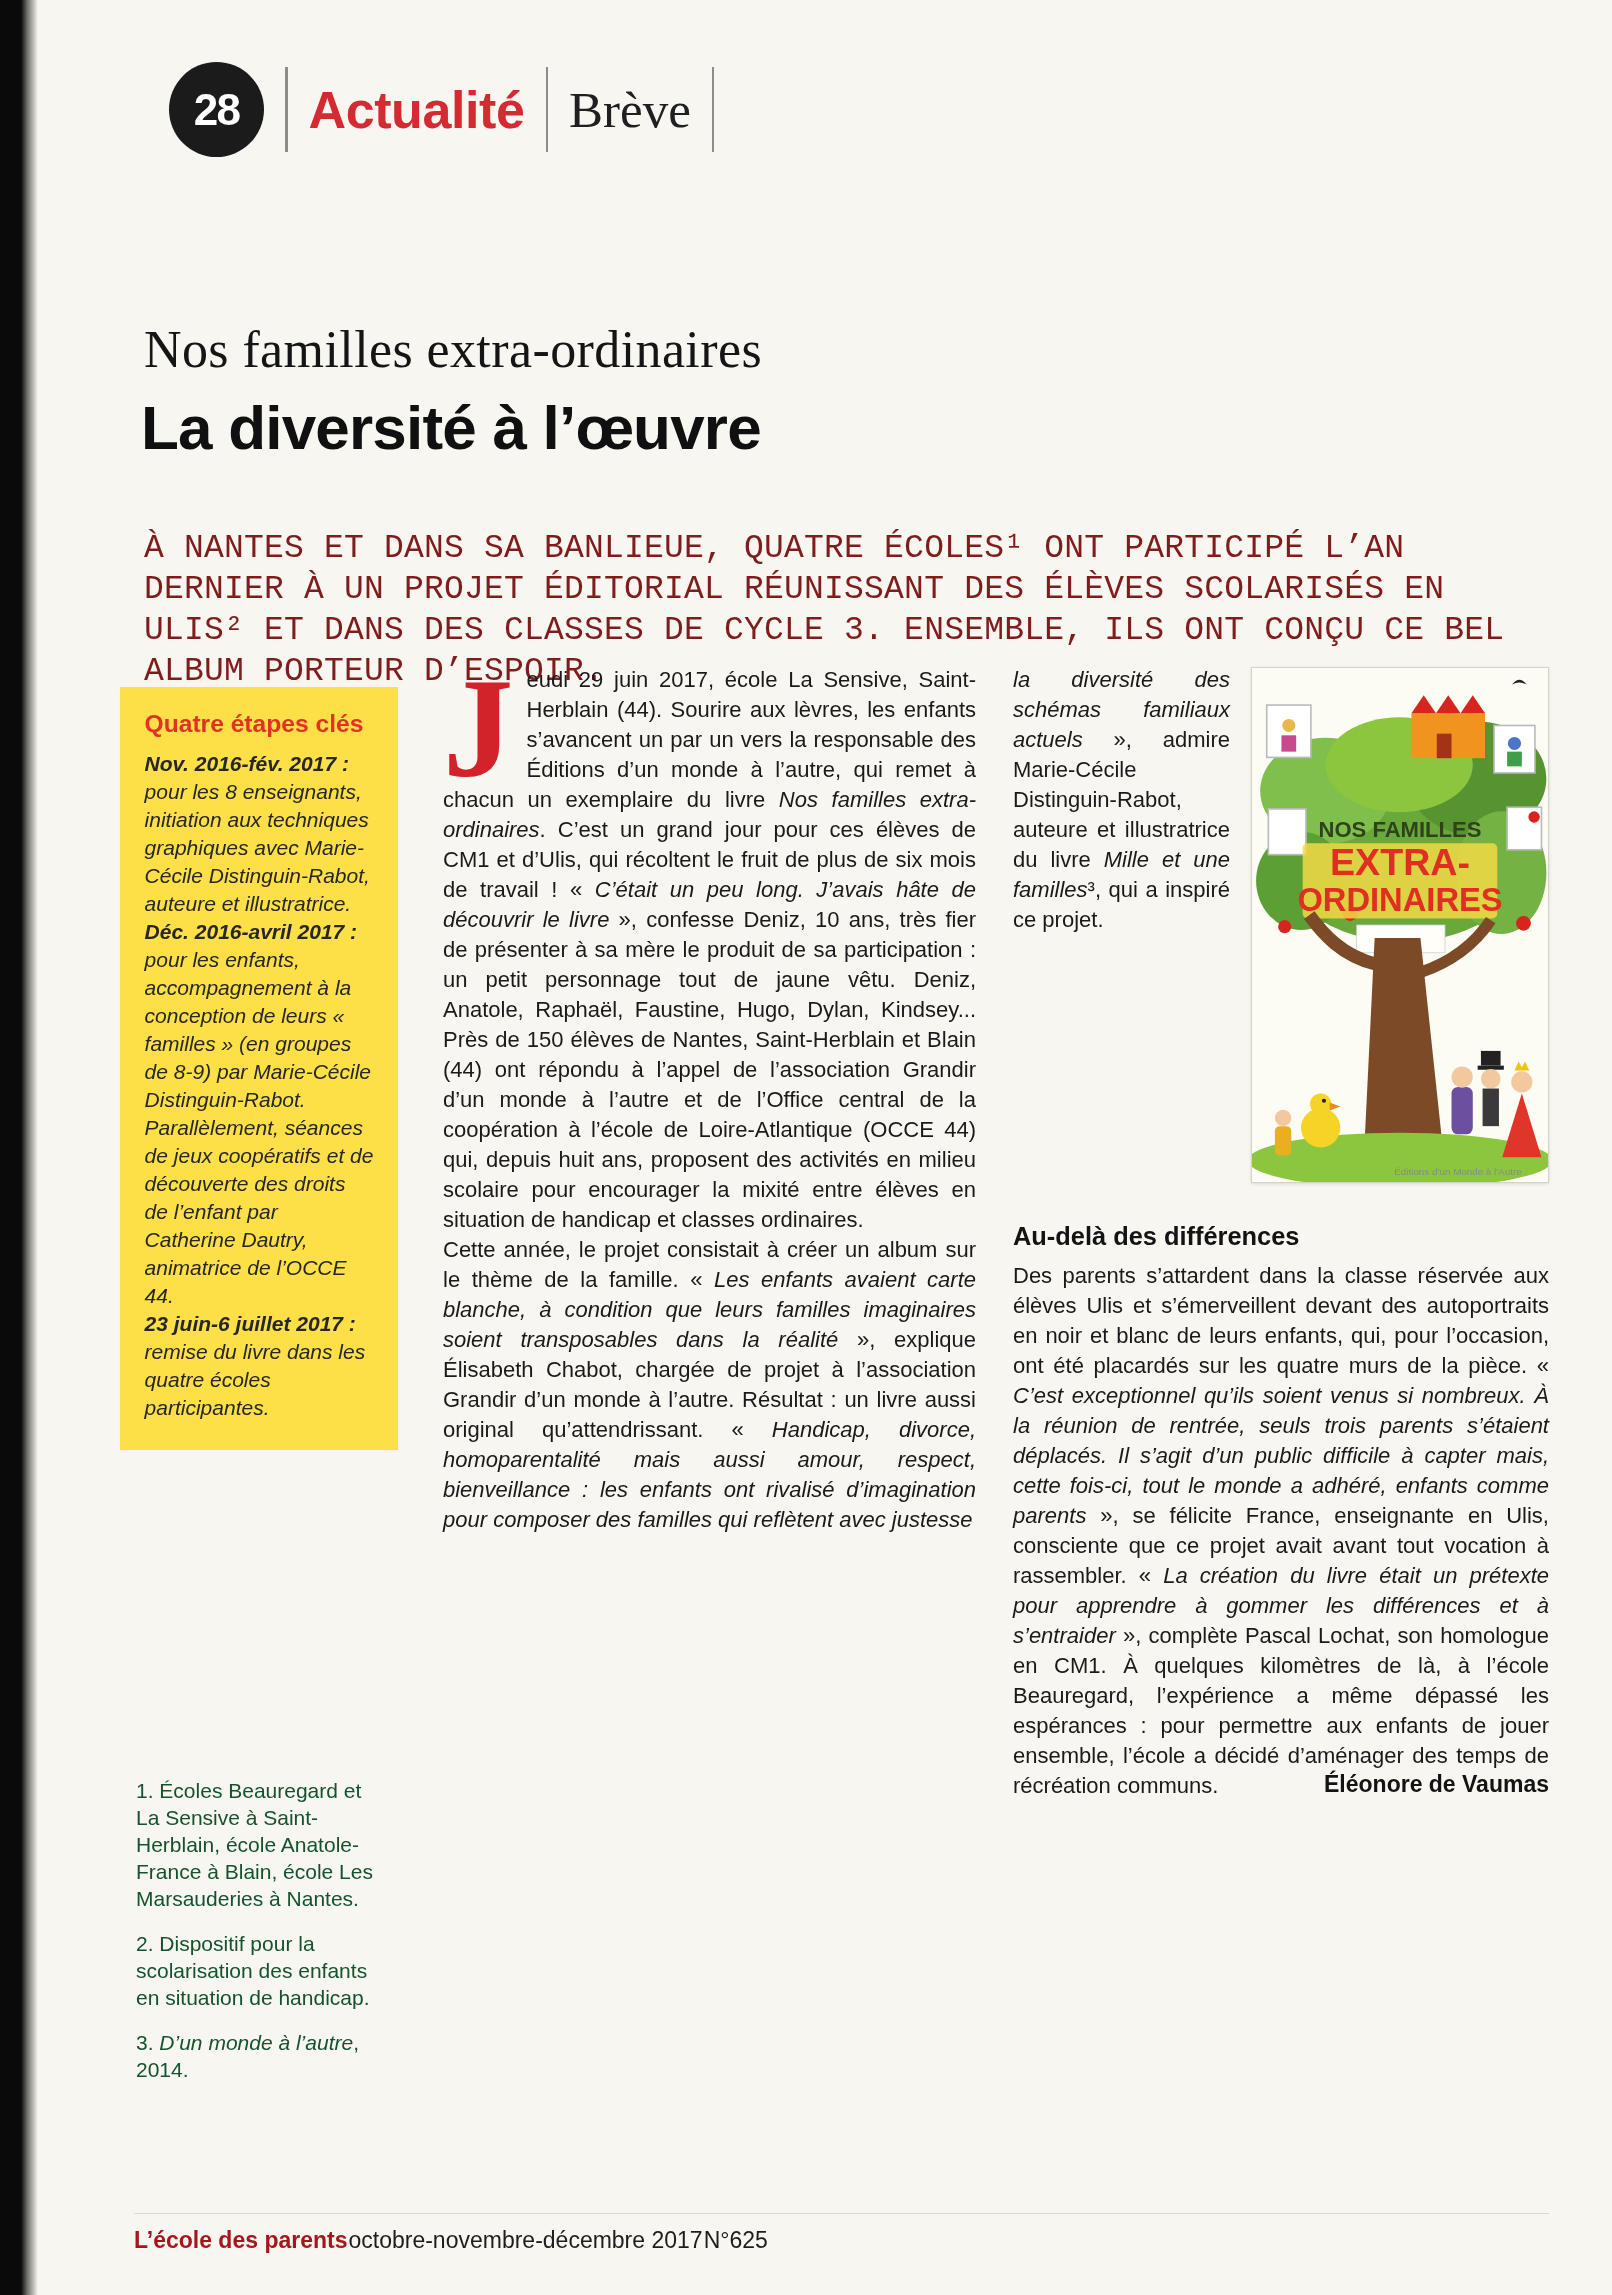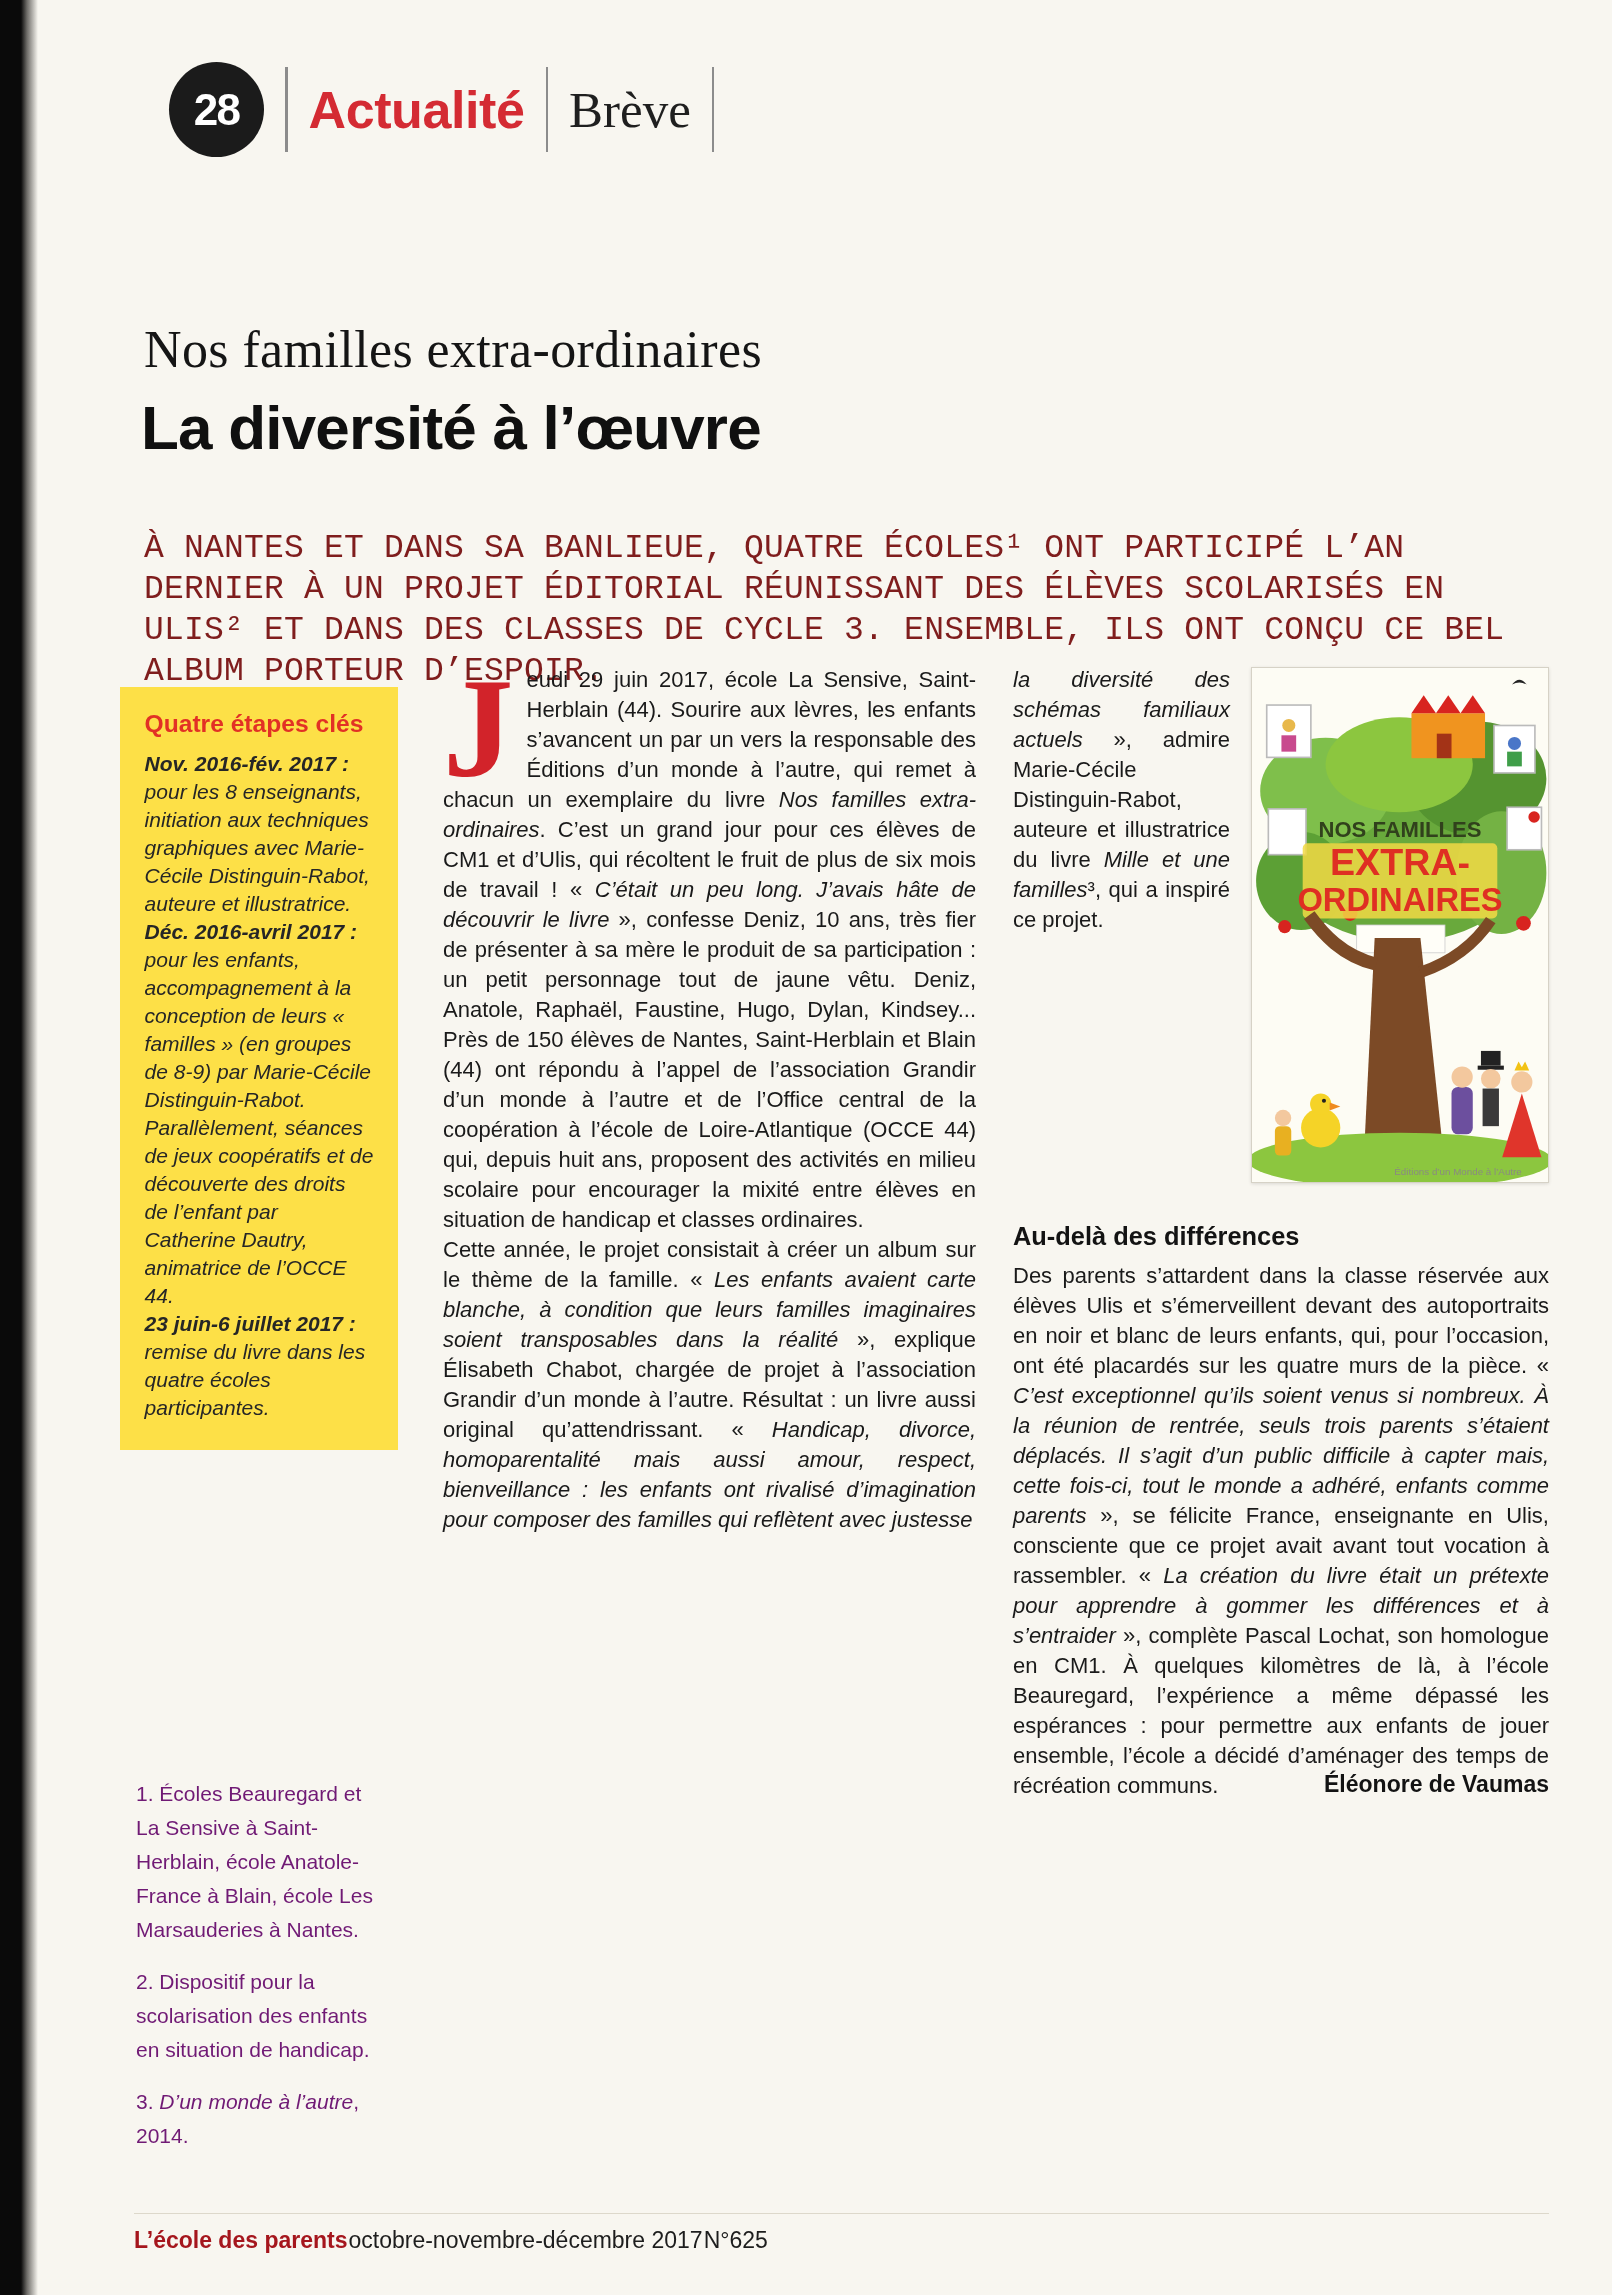--- a/index.html
+++ b/index.html
@@ -21,21 +21,21 @@
         color:#101010;letter-spacing:-0.8px;}
   .standfirst{position:absolute;left:144px;top:528px;width:1405px;margin:0;font-size:33px;
         line-height:41px;color:#7f1d1d;letter-spacing:0.2px;font-family:Liberation Mono, monospace;}
   
   .keybox{position:absolute;left:120px;top:687px;width:278px;box-sizing:border-box;
         background:#fde047;padding:23px 24.6px 28px;}
   .keybox-title{margin:0 0 11.5px;font-size:24.6px;font-weight:700;color:#e23125;}
   .step{margin:0;font-size:21px;line-height:28px;font-style:italic;color:#262626;}
   .step-date{font-weight:700;}
   
-  .footnotes{position:absolute;left:136px;top:1777px;width:246px;font-size:21px;line-height:34px;color:#701a75;}
+  .footnotes{position:absolute;left:136px;top:1777px;width:246px;font-size:21px;line-height:27px;color:#14532d;}
   .fn{margin:0 0 18px;}
   
   .col-main{position:absolute;left:443px;top:665px;width:533px;}
   .col-right{position:absolute;left:1013px;top:665px;width:536px;}
   .para{margin:0;font-size:22px;line-height:30px;text-align:justify;color:#1a1a1a;}
   .it{font-style:italic;}
   .dropcap{float:left;font-family:"Liberation Serif",serif;font-weight:700;font-size:141px;
         line-height:113px;color:#d2232a;margin:6.6px 13px 0 0;}
   
   .cover{float:right;width:298px;height:516px;margin:3.3px 0 21px 21px;background:#fff;

